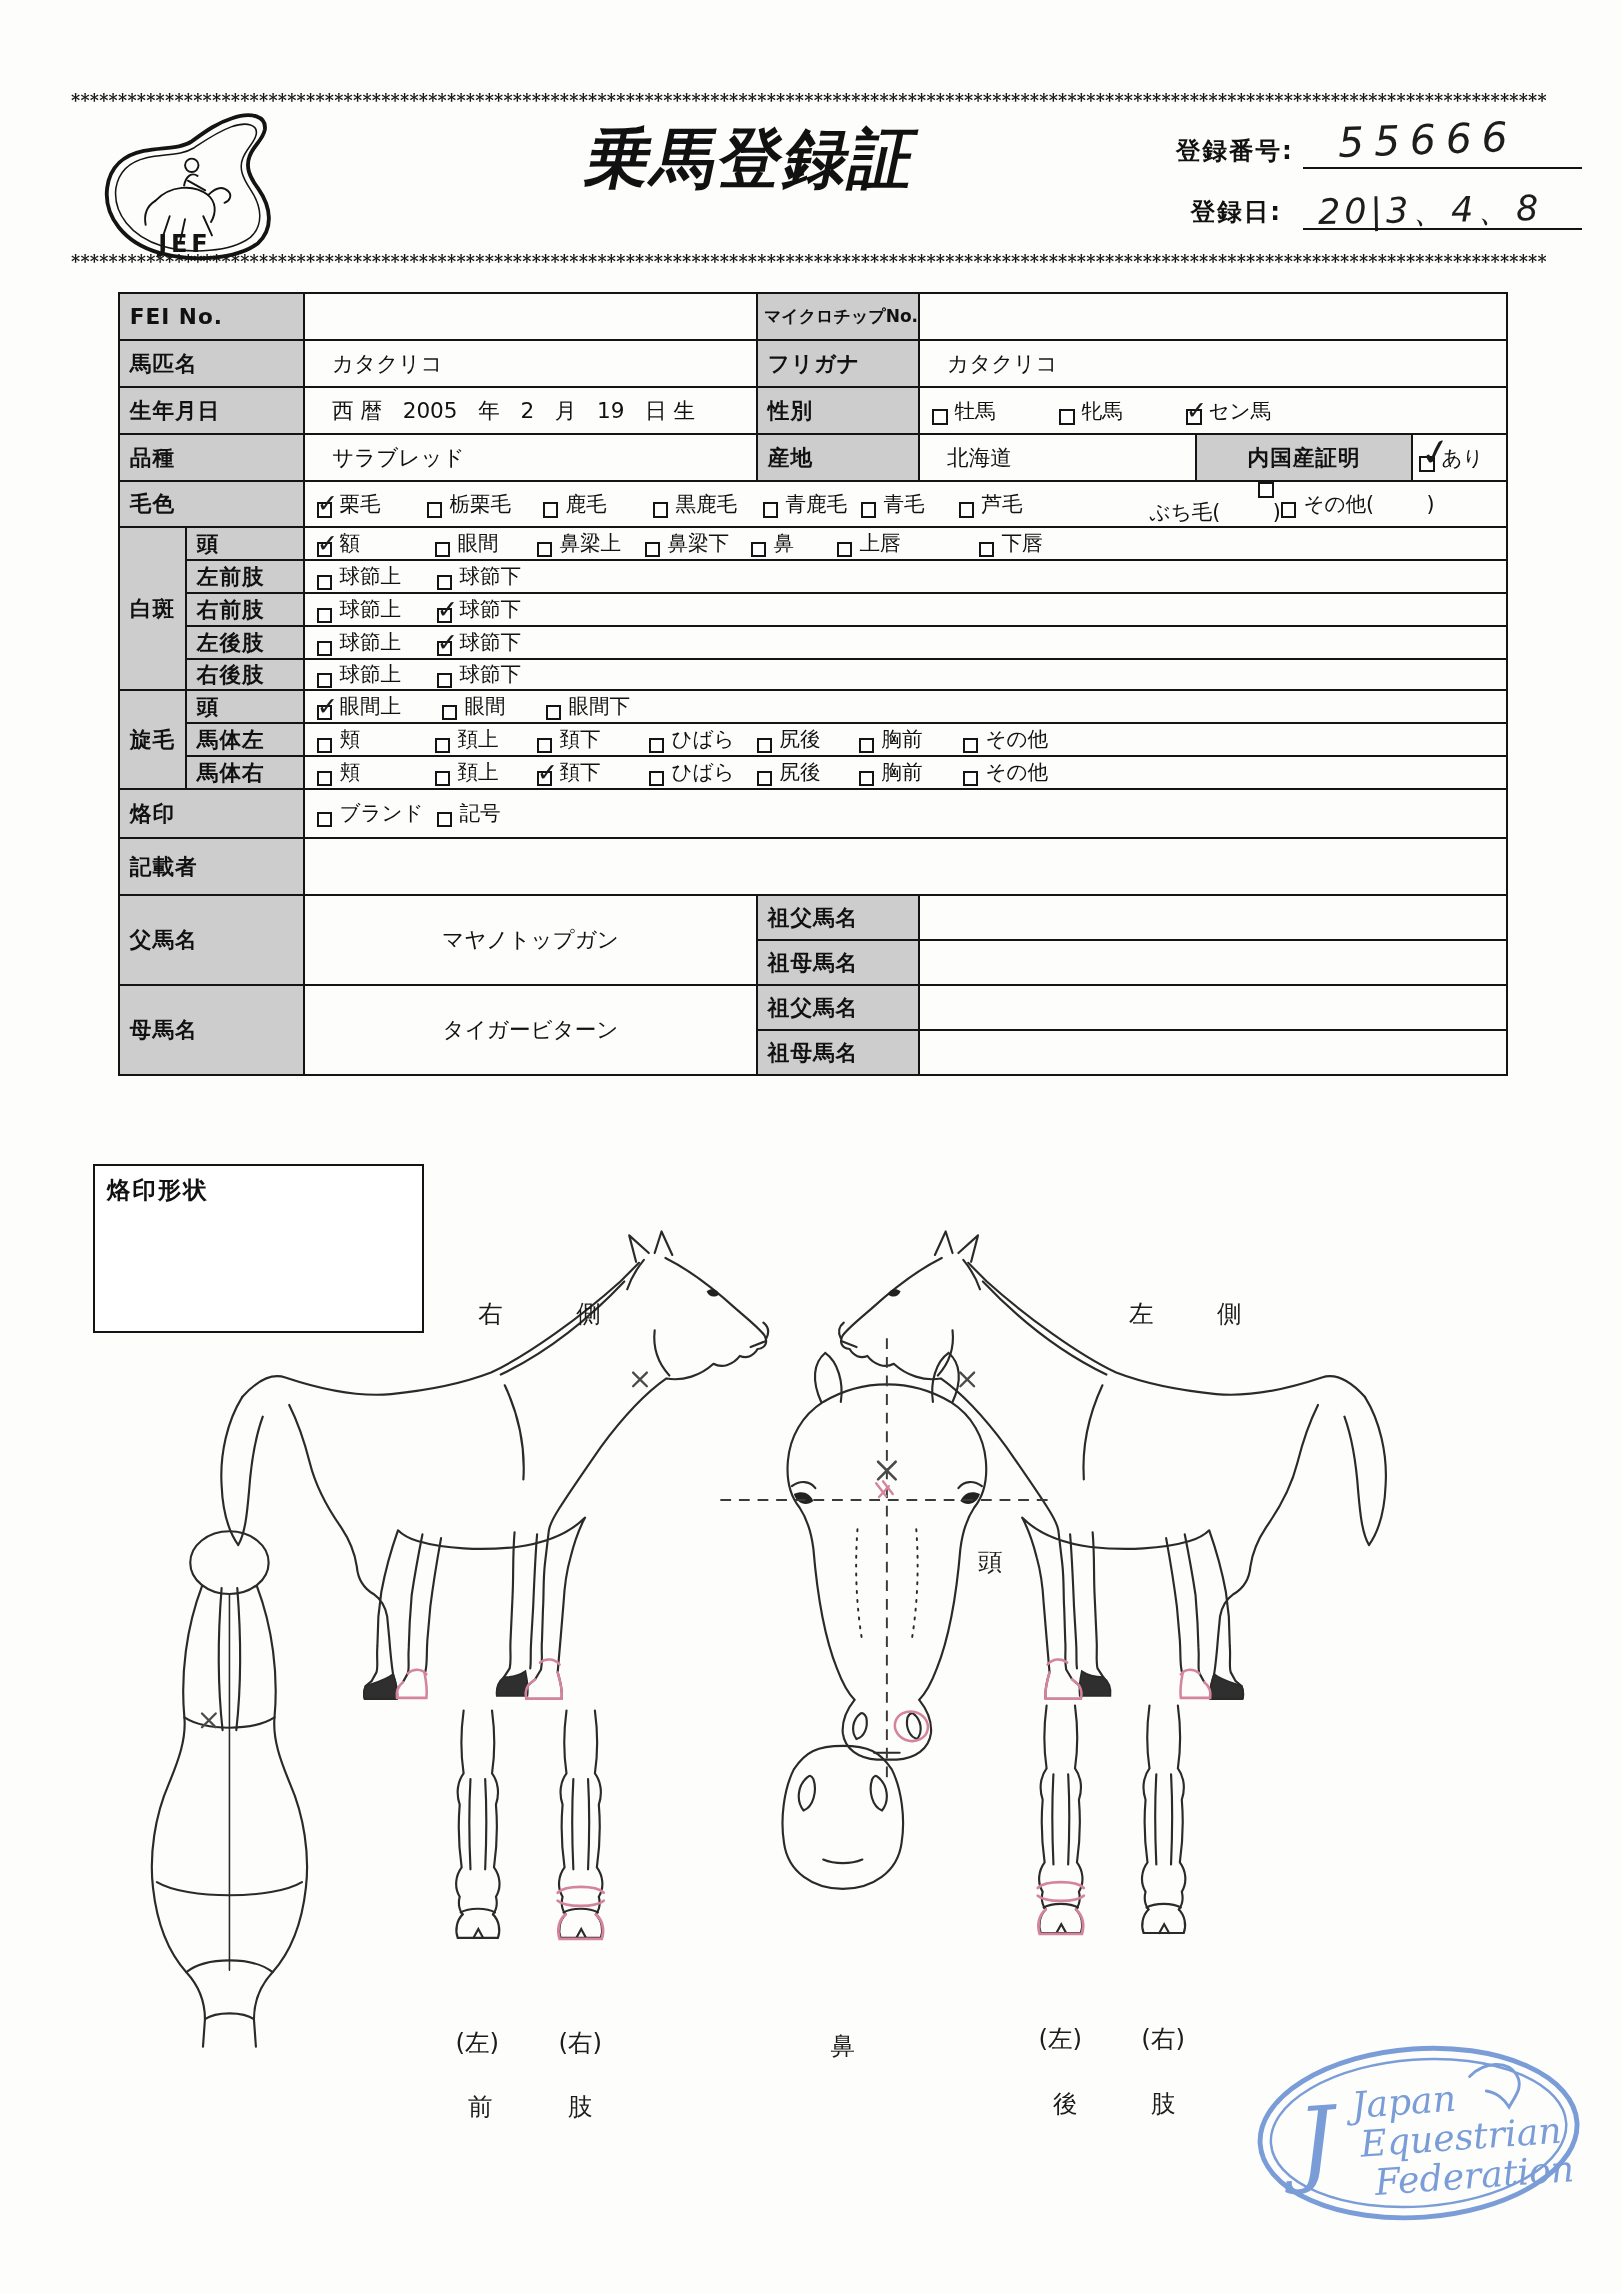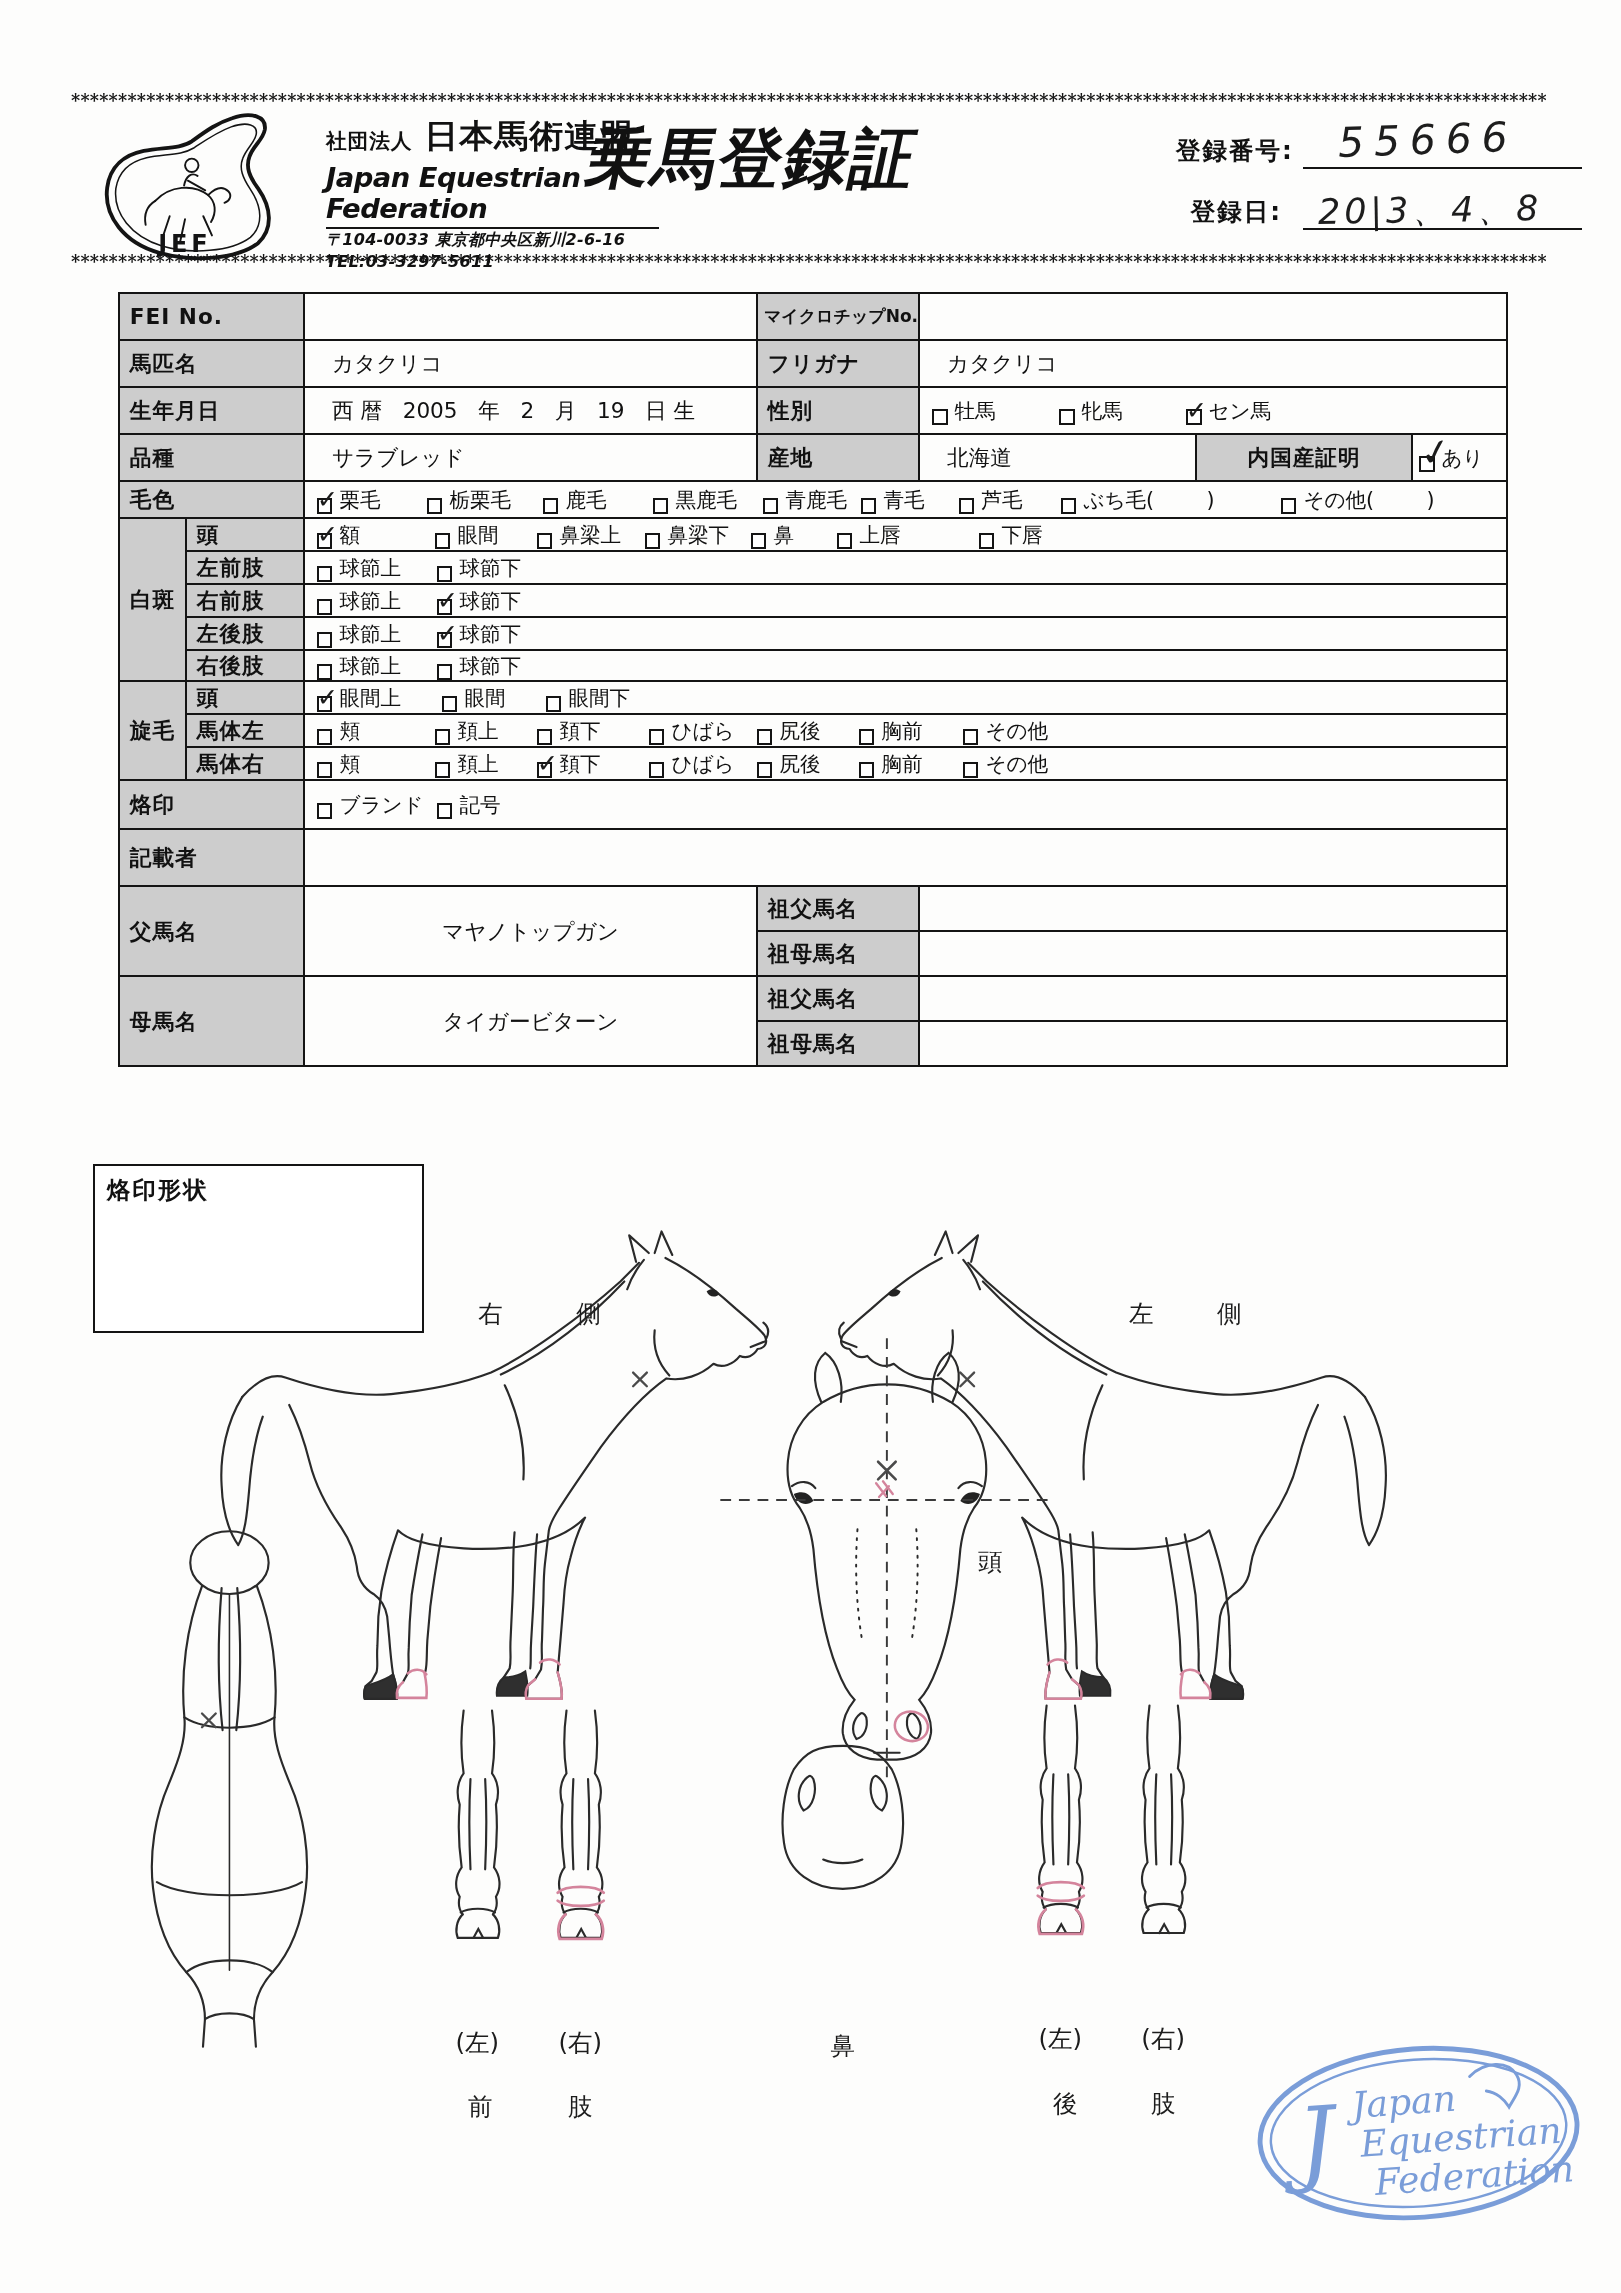--- a/index.html
+++ b/index.html
@@ -79,30 +79,20 @@
       <path d="M 70 96 C 85 80 110 78 125 90 C 133 97 134 108 128 118"></path>
       <path d="M 85 112 L 77 136 M 120 112 L 129 132 M 101 115 L 96 138"></path>
       <path d="M 125 90 C 133 82 140 80 146 86 C 150 90 148 96 142 98"></path>
       <path d="M 100 80 C 102 70 108 66 114 70 M 104 75 L 122 85"></path>
       <circle cx="108" cy="59" r="7"></circle>
       <path d="M 70 96 C 62 101 58 110 60 121"></path>
     </g>
     <text data-name="logo-text" x="73" y="149" font-size="25" font-weight="bold" letter-spacing="4" fill="#141414">JEF</text>
   </svg>
 
-  <div class="orgblock" data-name="org-block">
-    <div class="orgline1">
-      <span class="org-type" data-name="org-type">社団法人</span>
-      <span class="org-name" data-name="org-name">日本馬術連盟</span>
-    </div>
-    <div class="org-en" data-name="org-name-en">Japan Equestrian Federation</div>
-    <div class="org-rule" data-name="org-rule"></div>
-    <div class="org-addr" data-name="org-address">〒104-0033 東京都中央区新川2-6-16</div>
-    <div class="org-tel" data-name="org-tel">TEL:03-3297-5611</div>
-  </div>
 
   <div class="doc-title" data-name="document-title">乗馬登録証</div>
 
   <div class="regblock" data-name="registration-fields">
     <div class="regrow r1">
       <span class="reglabel" data-name="reg-number-label">登録番号:</span>
       <span class="hand reg-no" data-name="reg-number-value">55666</span>
       <span class="regline" data-name="reg-number-underline"></span>
     </div>
     <div class="regrow r2">
@@ -164,21 +154,21 @@
         <td class="hd" colspan="2" data-name="coat-color-label">毛色</td>
         <td colspan="5">
               <div class="opts" data-name="coat-color-options">
                 <span class="opt checked" data-name="option-栗毛" style="width: 110px;"><span class="cb" data-name="checkbox-checked"><span class="tick" data-name="check-mark">✓</span></span><span class="lb" data-name="option-label">栗毛</span></span>
                 <span class="opt" data-name="option-栃栗毛" style="width: 116px;"><span class="cb" data-name="checkbox-unchecked"></span><span class="lb" data-name="option-label">栃栗毛</span></span>
                 <span class="opt" data-name="option-鹿毛" style="width: 110px;"><span class="cb" data-name="checkbox-unchecked"></span><span class="lb" data-name="option-label">鹿毛</span></span>
                 <span class="opt" data-name="option-黒鹿毛" style="width: 110px;"><span class="cb" data-name="checkbox-unchecked"></span><span class="lb" data-name="option-label">黒鹿毛</span></span>
                 <span class="opt" data-name="option-青鹿毛" style="width: 98px;"><span class="cb" data-name="checkbox-unchecked"></span><span class="lb" data-name="option-label">青鹿毛</span></span>
                 <span class="opt" data-name="option-青毛" style="width: 98px;"><span class="cb" data-name="checkbox-unchecked"></span><span class="lb" data-name="option-label">青毛</span></span>
                 <span class="opt" data-name="option-芦毛" style="width: 102px;"><span class="cb" data-name="checkbox-unchecked"></span><span class="lb" data-name="option-label">芦毛</span></span>
-                <span class="opt" data-name="option-ぶち毛(        )" style="width: 220px;"><span class="cb" data-name="checkbox-unchecked"></span><span class="lb" data-name="option-label">ぶち毛(        )</span></span>
+                <span class="opt" data-name="option-ぶち毛(        )" style="width: 220px; flex-direction: column;"><span class="cb" data-name="checkbox-unchecked"></span><span class="lb" data-name="option-label">ぶち毛(        )</span></span>
                 <span class="opt" data-name="option-その他(        )" style="width: 167px;"><span class="cb" data-name="checkbox-unchecked"></span><span class="lb" data-name="option-label">その他(        )</span></span>
               </div>
             </td>
       </tr>
 
       <tr style="height:33px" data-name="table-row">
         <td class="hd ctr" rowspan="5" data-name="white-markings-group-label">白斑</td>
         <td class="hd" data-name="white-markings-row-label">頭</td>
         <td colspan="5">
               <div class="opts" data-name="white-markings-head-options">

